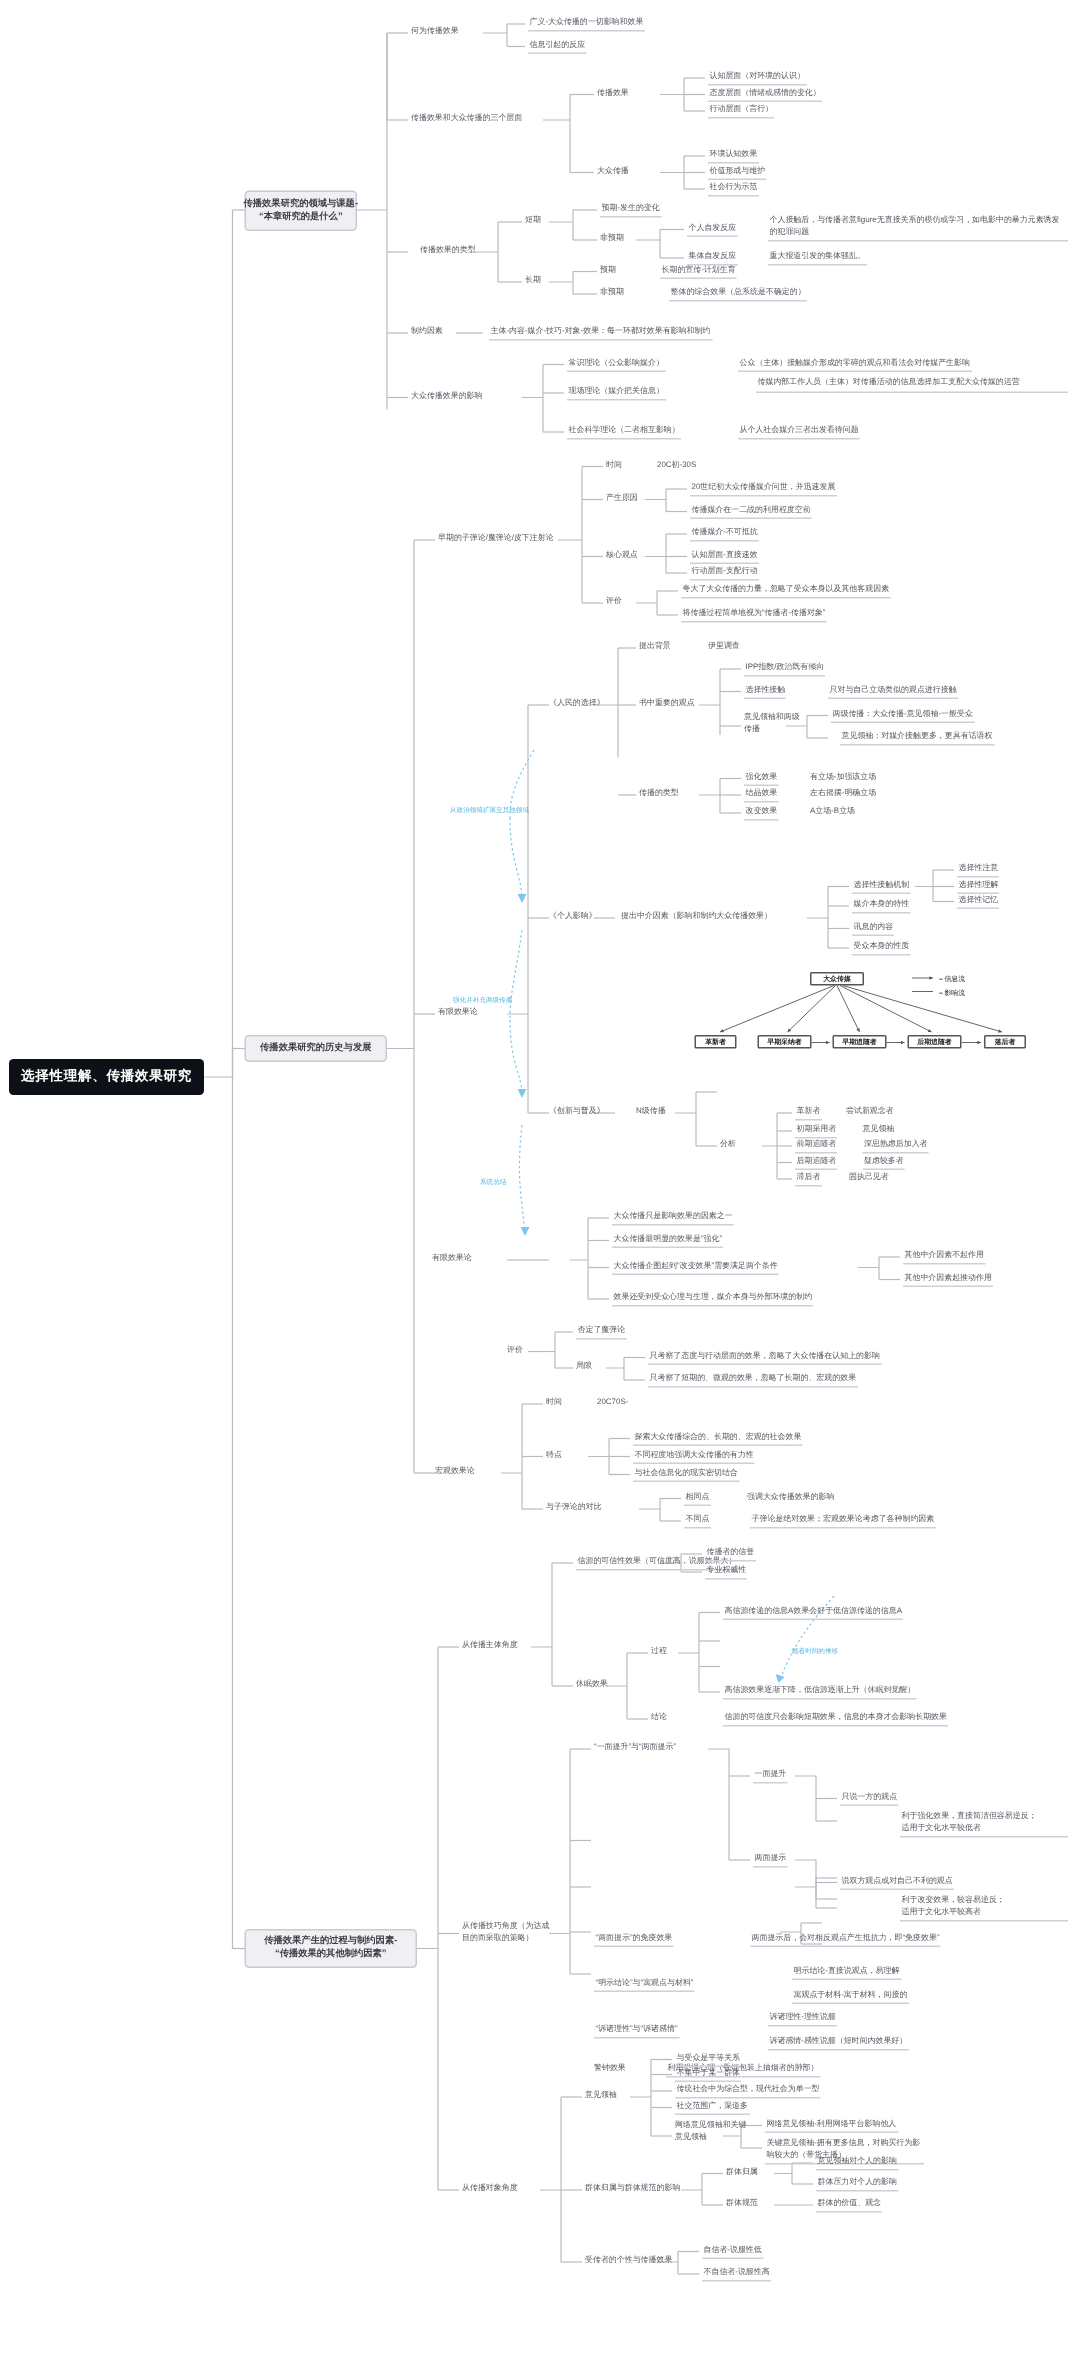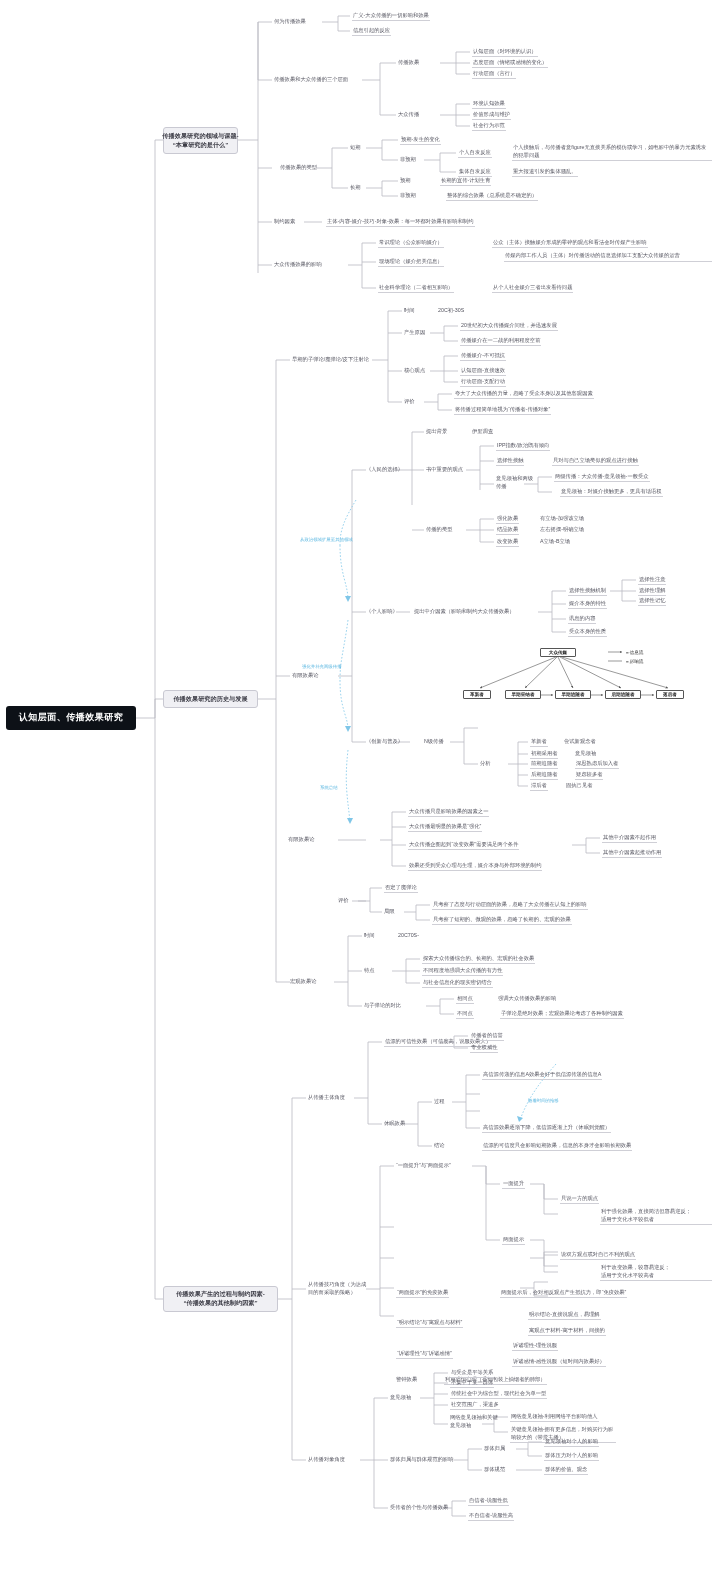--- a/index.html
+++ b/index.html
@@ -280,21 +280,21 @@
       <path d="M556 1064 C 540 1082, 528 1098, 520 1120"></path>
     </g>
     <g fill="#7fc6e8">
       <polygon points="348,602 345,596 351,596"></polygon>
       <polygon points="348,732 345,726 351,726"></polygon>
       <polygon points="350,824 347,818 353,818"></polygon>
       <polygon points="519,1122 517,1116 523,1118"></polygon>
     </g>
   </svg>
 
-  <div class="node root" style="left:6px;top:706px;width:130px;height:24px;">认知层面、传播效果研究</div>
+  <div class="node root" style="left:6px;top:706px;width:130px;height:24px;">选择性理解、传播效果研究</div>
 
   <div class="node lvl1 twoline" style="left:163px;top:127px;width:75px;height:27px;">传播效果研究的领域与课题-
 “本章研究的是什么”</div>
 
   <div class="node lbl" style="left:274px;top:18px;">何为传播效果</div>
   <div class="node txt" style="left:352px;top:12px;">广义-大众传播的一切影响和效果</div>
   <div class="node txt" style="left:352px;top:27px;">信息引起的反应</div>
 
   <div class="node lbl" style="left:274px;top:76px;">传播效果和大众传播的三个层面</div>
   <div class="node lbl" style="left:398px;top:59px;">传播效果</div>

